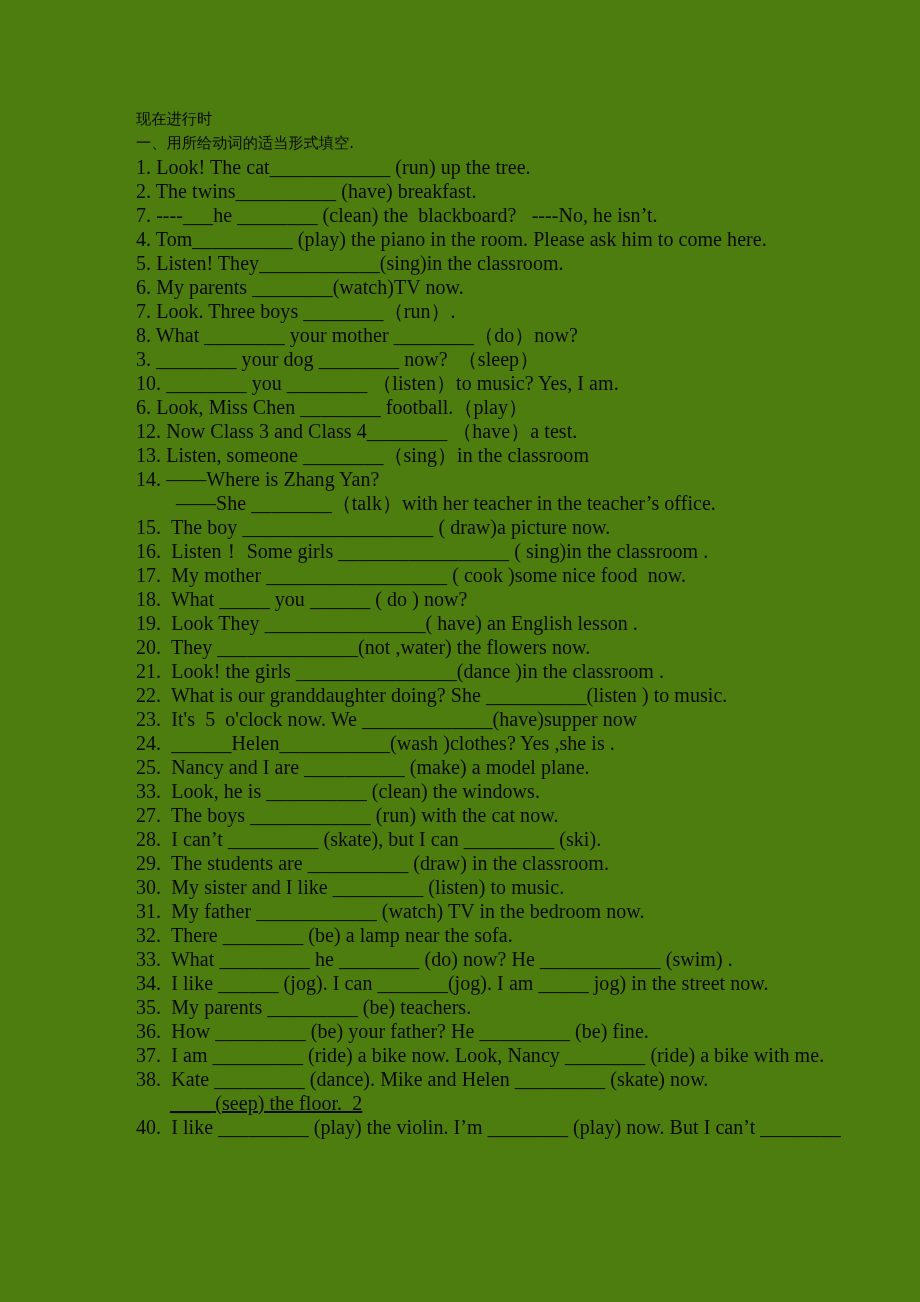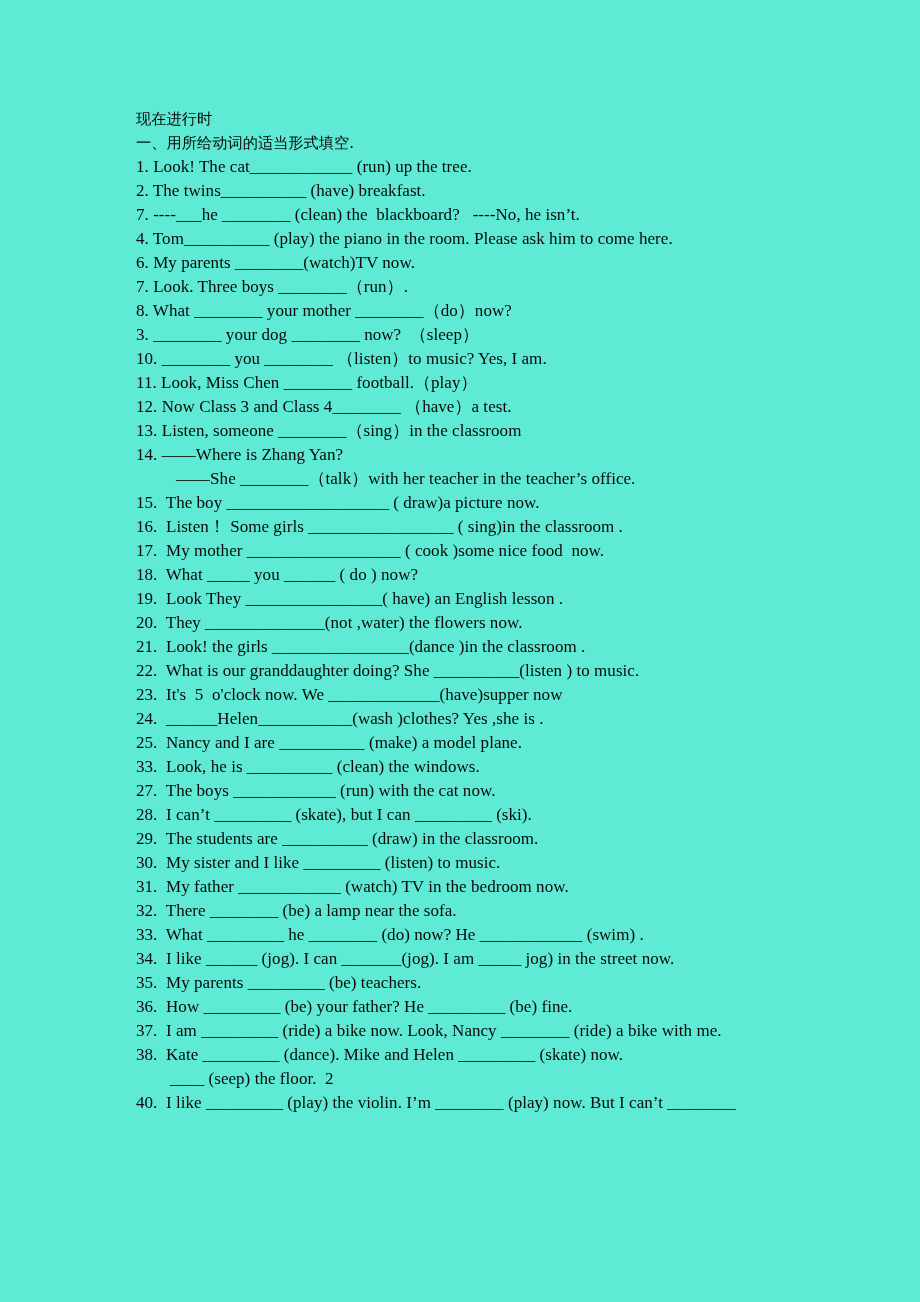--- a/index.html
+++ b/index.html
@@ -16,66 +16,68 @@
     font-family: "Liberation Serif", "DejaVu Serif", serif;
     color: #000000;
     -webkit-font-smoothing: antialiased;
   }
   #page {
     position: absolute;
     left: 0;
     top: 0;
     width: 920px;
     height: 1302px;
-    background: #5eead4;
+    background: #4d7c0f;
   }
   #doc-body {
     position: absolute;
     left: 136px;
     top: 107px;
     width: 760px;
   }
   .line {
-    font-size: 17px;
+    font-size: 20px;
     line-height: 24px;
     white-space: pre-wrap;
     color: #0a0a0a;
     letter-spacing: 0.05px;
   }
   .line.cjk {
     font-family: "DejaVu Sans", "Liberation Sans", sans-serif;
     font-size: 15.2px;
   }
   .line.cont {
     padding-left: 34px;
+    text-decoration: underline;
   }
   .line.sub {
     padding-left: 40px;
   }
 </style>
 </head>
 <body>
 
 <div id="page">
   <div id="doc-body">
 
     <div class="line cjk">现在进行时</div>
 
     <div class="line cjk">一、用所给动词的适当形式填空.</div>
 
     <div class="line">1. Look! The cat____________ (run) up the tree.</div>
     <div class="line">2. The twins__________ (have) breakfast.</div>
     <div class="line">7. ----___he ________ (clean) the  blackboard?   ----No, he isn’t.</div>
     <div class="line">4. Tom__________ (play) the piano in the room. Please ask him to come here.</div>
+    <div class="line">5. Listen! They____________(sing)in the classroom.</div>
     <div class="line">6. My parents ________(watch)TV now.</div>
     <div class="line">7. Look. Three boys ________（run）.</div>
     <div class="line">8. What ________ your mother ________（do）now?</div>
     <div class="line">3. ________ your dog ________ now?  （sleep）</div>
     <div class="line">10. ________ you ________ （listen）to music? Yes, I am.</div>
-    <div class="line">11. Look, Miss Chen ________ football.（play）</div>
+    <div class="line">6. Look, Miss Chen ________ football.（play）</div>
     <div class="line">12. Now Class 3 and Class 4________ （have）a test.</div>
     <div class="line">13. Listen, someone ________（sing）in the classroom</div>
     <div class="line">14. ——Where is Zhang Yan?</div>
     <div class="line sub">——She ________（talk）with her teacher in the teacher’s office.</div>
     <div class="line">15.  The boy ___________________ ( draw)a picture now.</div>
     <div class="line">16.  Listen！ Some girls _________________ ( sing)in the classroom .</div>
     <div class="line">17.  My mother __________________ ( cook )some nice food  now.</div>
     <div class="line">18.  What _____ you ______ ( do ) now?</div>
     <div class="line">19.  Look They ________________( have) an English lesson .</div>
     <div class="line">20.  They ______________(not ,water) the flowers now.</div>

